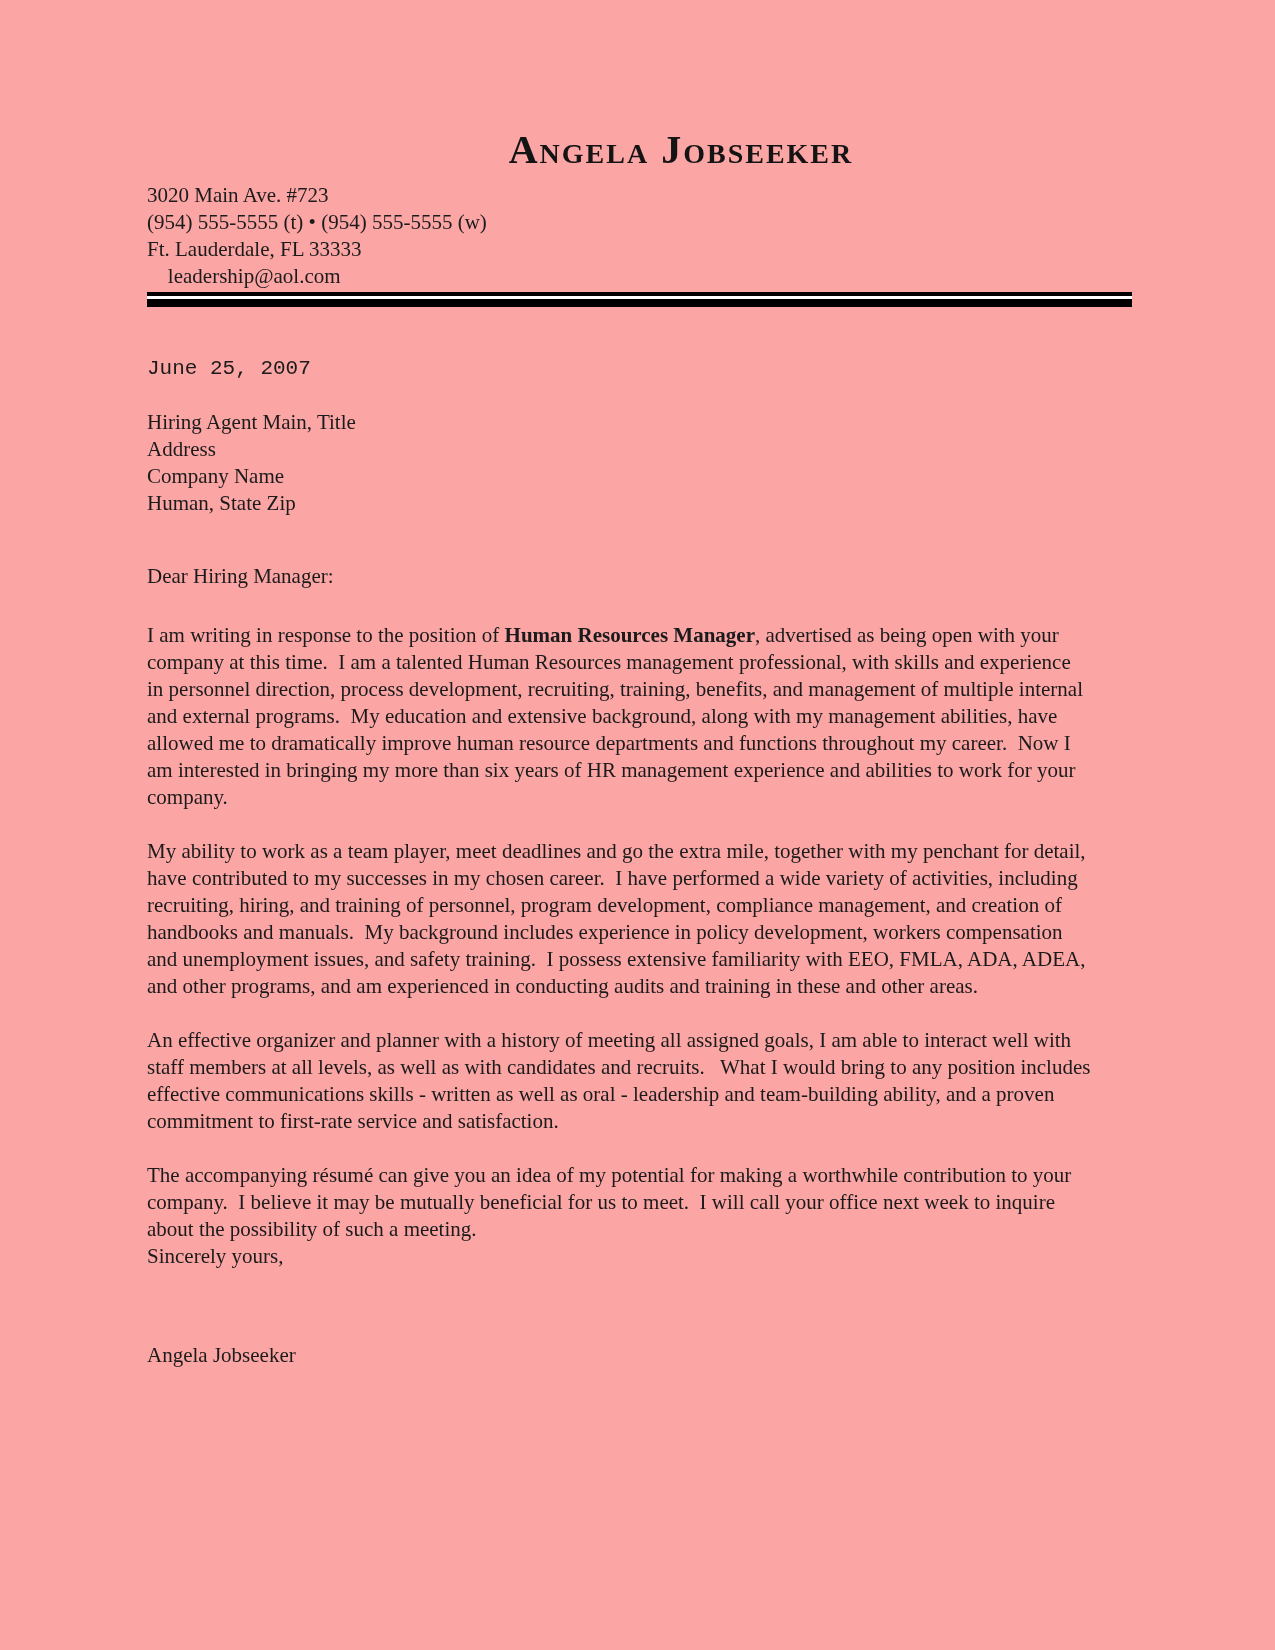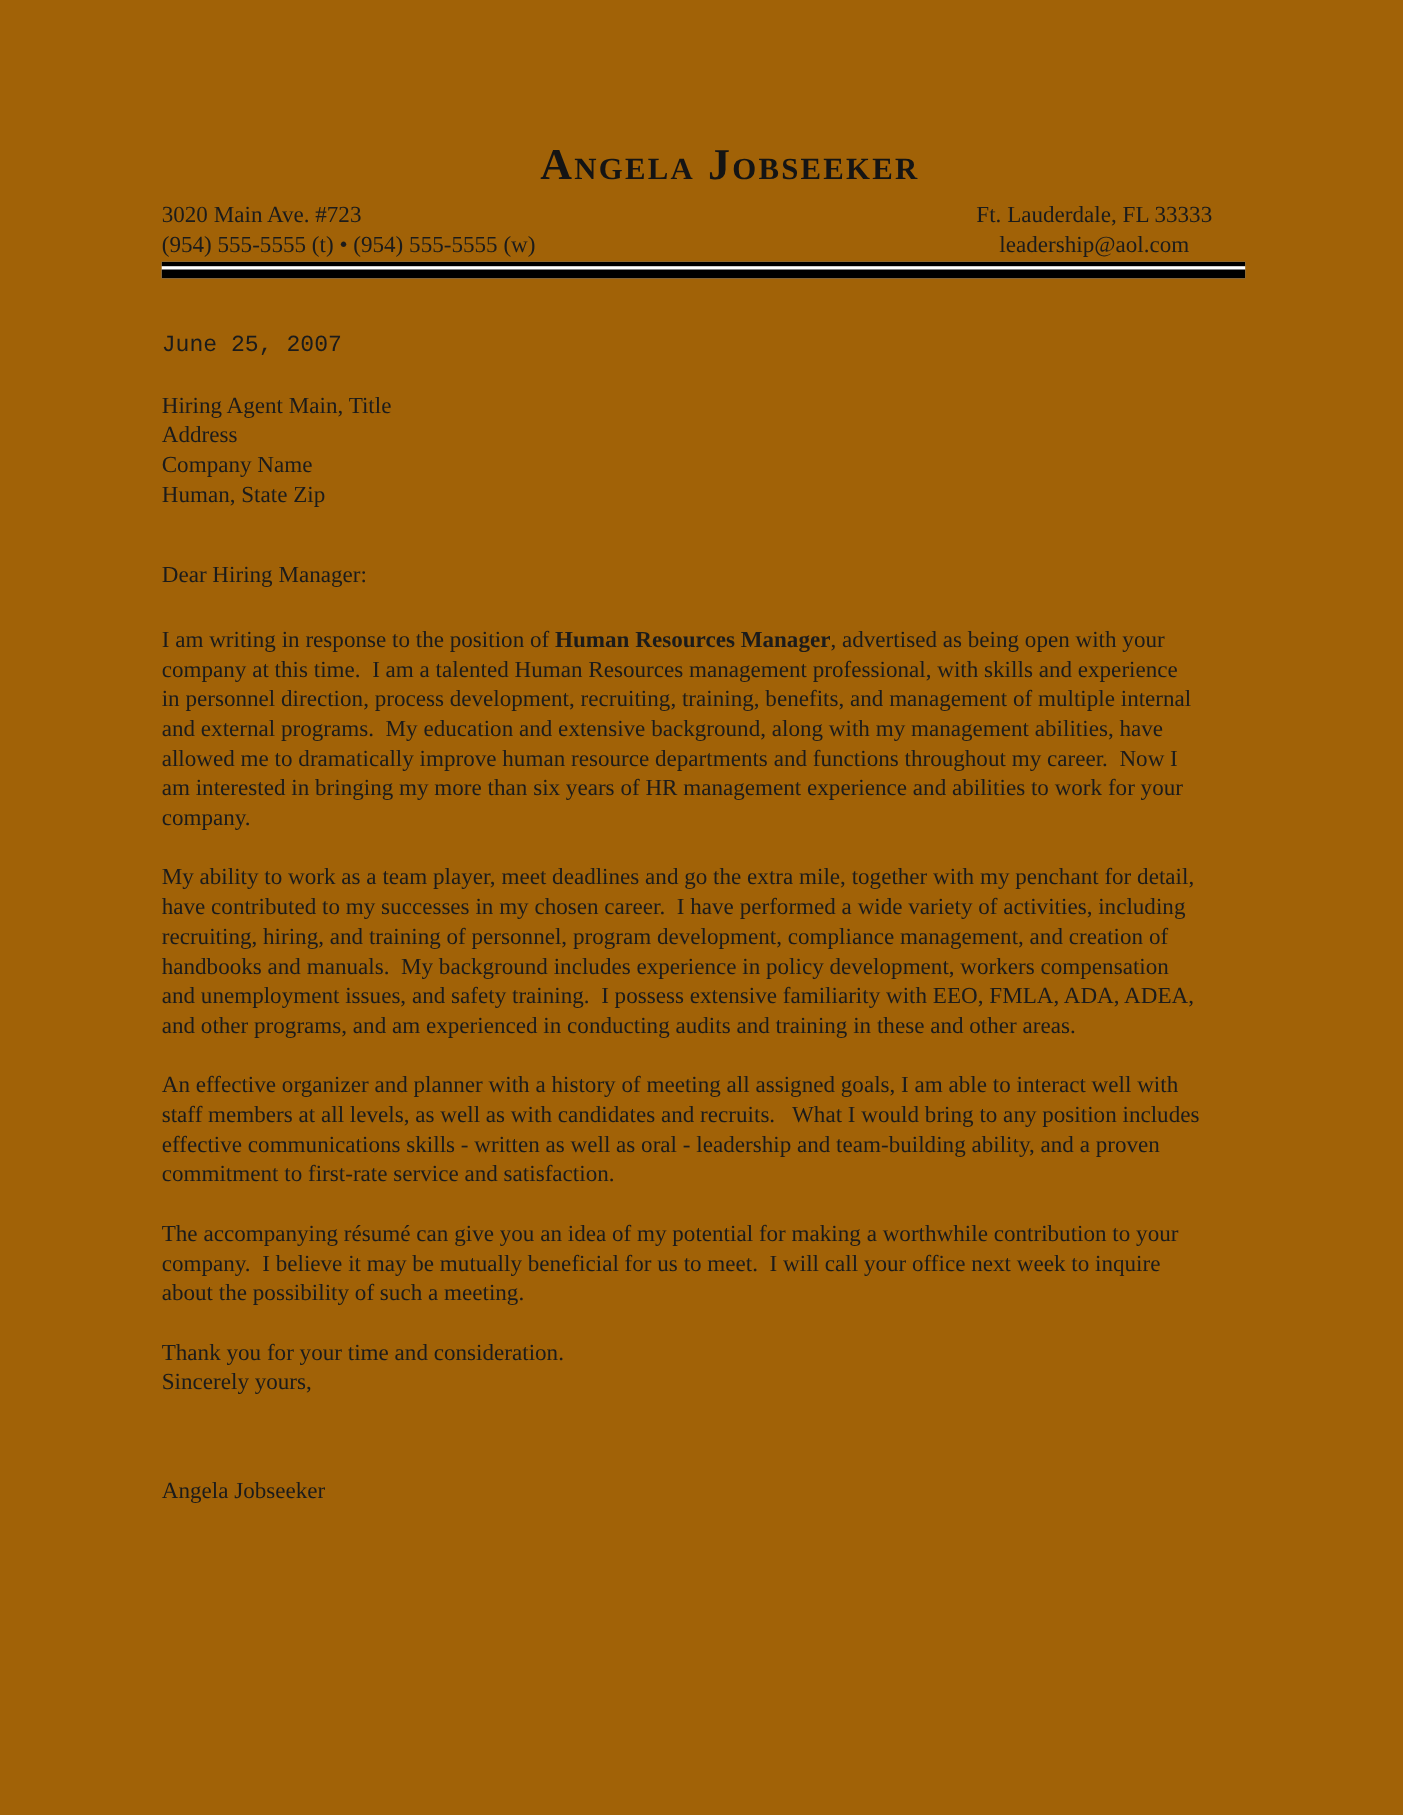--- a/index.html
+++ b/index.html
@@ -5,44 +5,45 @@
   html, body {
     margin: 0;
     padding: 0;
     background: #ffffff;
   }
   .page {
     position: relative;
     width: 1275px;
     height: 1650px;
     margin: 0 auto;
-    background: #a16207;
+    background: #fca5a5;
     color: #1b1b1b;
     font-family: "Liberation Serif", "DejaVu Serif", serif;
     font-size: 21px;
     line-height: 27px;
     box-sizing: border-box;
-    padding: 126px 95px 0 147px;
+    padding: 126px 60px 0 147px;
     overflow: hidden;
   }
   .letterhead-name {
     margin: 0;
     text-align: center;
     font-size: 40px;
     line-height: 48px;
     font-weight: 700;
     font-variant: small-caps;
     letter-spacing: 2px;
     color: #141414;
   }
   .contact-row {
     margin-top: 8px;
     display: flex;
     justify-content: space-between;
     align-items: flex-start;
+    flex-direction: column;
   }
   .contact-left { text-align: left; }
   .contact-right { text-align: center; padding-right: 78px; }
   .contact-line { white-space: pre; }
   .header-rule {
     margin-top: 2px;
     width: 985px;
     height: 3px;
     border-top: 4px solid #000000;
     border-bottom: 8px solid #000000;
@@ -95,19 +96,18 @@
   <div class="salutation">Dear Hiring Manager:</div>
 
   <p class="body-paragraph first"><span>I am writing in response to the position of </span><span class="bold-inline">Human Resources Manager</span><span>, advertised as being open with your company at this time.  I am a talented Human Resources management professional, with skills and experience in personnel direction, process development, recruiting, training, benefits, and management of multiple internal and external programs.  My education and extensive background, along with my management abilities, have allowed me to dramatically improve human resource departments and functions throughout my career.  Now I am interested in bringing my more than six years of HR management experience and abilities to work for your company.</span></p>
 
   <p class="body-paragraph">My ability to work as a team player, meet deadlines and go the extra mile, together with my penchant for detail, have contributed to my successes in my chosen career.  I have performed a wide variety of activities, including recruiting, hiring, and training of personnel, program development, compliance management, and creation of handbooks and manuals.  My background includes experience in policy development, workers compensation and unemployment issues, and safety training.  I possess extensive familiarity with EEO, FMLA, ADA, ADEA, and other programs, and am experienced in conducting audits and training in these and other areas.</p>
 
   <p class="body-paragraph">An effective organizer and planner with a history of meeting all assigned goals, I am able to interact well with staff members at all levels, as well as with candidates and recruits.   What I would bring to any position includes effective communications skills - written as well as oral - leadership and team-building ability, and a proven commitment to first-rate service and satisfaction.</p>
 
   <p class="body-paragraph">The accompanying résumé can give you an idea of my potential for making a worthwhile contribution to your company.  I believe it may be mutually beneficial for us to meet.  I will call your office next week to inquire about the possibility of such a meeting.</p>
 
-  <div class="thanks-line">Thank you for your time and consideration.</div>
 
   <div class="valediction-line">Sincerely yours,</div>
 
   <div class="signature-name">Angela Jobseeker</div>
 
 </div>
 
 </body></html>

